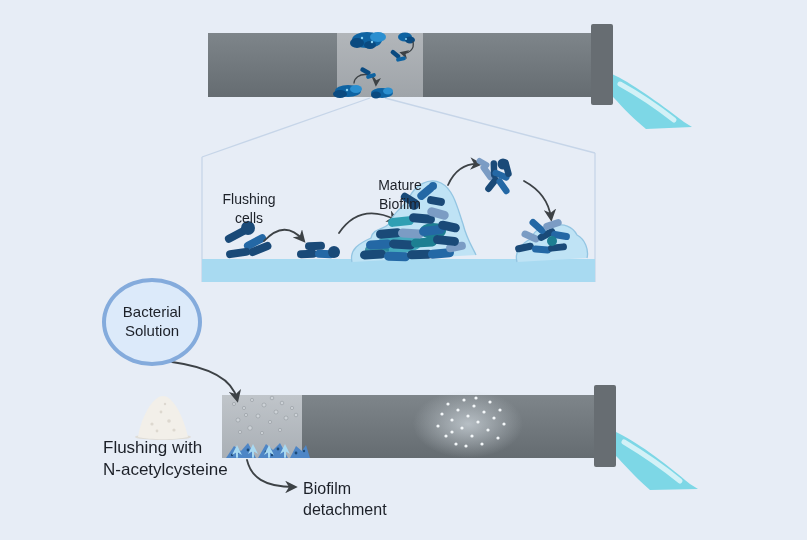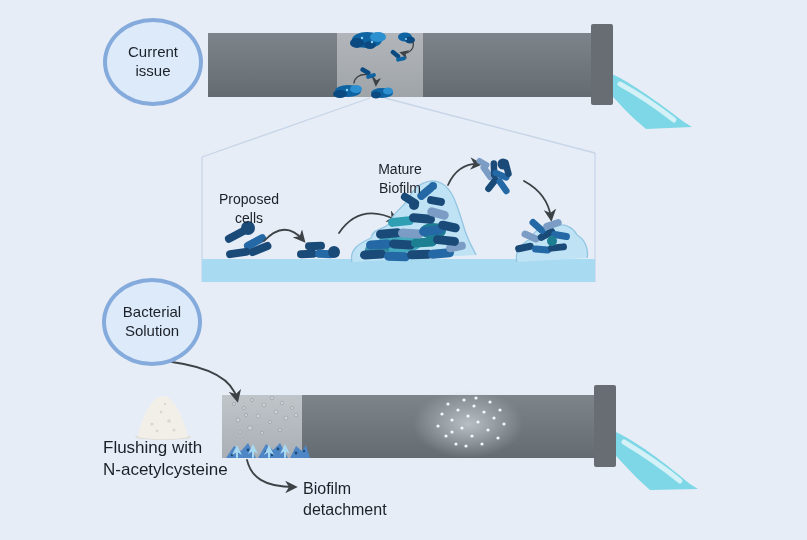--- a/index.html
+++ b/index.html
@@ -18,21 +18,21 @@
   body{background:var(--bg);font-family:"Liberation Sans",sans-serif;position:relative}
   .canvas{position:absolute;inset:0;width:807px;height:540px}
   svg{position:absolute;left:0;top:0}
   .bubble{position:absolute;border-radius:50%;border:4px solid var(--bubbleBorder);
     background:var(--bubbleFill);display:flex;align-items:center;justify-content:center;
     text-align:center;white-space:pre-line;font-size:15px;line-height:1.25;color:var(--text)}
   #bubble-current{left:103px;top:18px;width:100px;height:88px}
   #bubble-proposed{left:102px;top:278px;width:100px;height:88px}
   .lbl{position:absolute;white-space:pre-line;color:var(--text)}
   #lbl-bacterial{left:193px;top:190px;width:112px;text-align:center;font-size:14px;line-height:1.35}
-  #lbl-mature{left:344px;top:160px;width:112px;text-align:center;font-size:14px;line-height:1.35}
+  #lbl-mature{left:344px;top:176px;width:112px;text-align:center;font-size:14px;line-height:1.35}
   #lbl-pipesurface{left:450px;top:286px;width:148px;text-align:right;font-size:12.5px}
   #lbl-flushing{left:103px;top:437px;font-size:17px;line-height:1.3}
   #lbl-detach{left:303px;top:479px;font-size:16px;line-height:1.3}
   
   .rodD{fill:var(--rodD)} .rodB{fill:var(--rodB)} .rodS{fill:var(--rodS)}
   .rodT{fill:var(--rodT)} .rodTD{fill:var(--rodTD)}
   .clA{fill:var(--clA)} .clB{fill:var(--clB)} .clC{fill:var(--clC)} .speck{fill:var(--speck)}
   .env{fill:var(--env);stroke:var(--envStroke);stroke-width:1.3}
   .arrowStroke{fill:none;stroke:var(--arrow);stroke-width:1.8;stroke-linecap:round}
   .arcStroke{fill:none;stroke:var(--arrow);stroke-width:1.3;stroke-linecap:round}
@@ -280,26 +280,24 @@
     <circle cx="169" cy="421" r="1.8" class="powderShade"></circle>
         <circle cx="174" cy="430" r="1.6" class="powderShade"></circle>
     <circle cx="157" cy="431" r="1.4" class="powderShade"></circle>
         <circle cx="165" cy="404" r="1.2" class="powderShade"></circle>
   </g>
 
   <path class="arrowStroke" marker-end="url(#ah)" d="M172,362 Q230,370 237,399"></path>
   <path class="arrowStroke" marker-end="url(#ah)" d="M247,460 C251,477 264,487 294,487"></path>
 </svg>
 
-<div class="bubble" id="bubble-current">Current
-issue</div>
 <div class="bubble" id="bubble-proposed">Bacterial
 Solution</div>
 
-<div class="lbl" id="lbl-bacterial">Proposed
+<div class="lbl" id="lbl-bacterial">Flushing
 cells</div>
 <div class="lbl" id="lbl-mature">Mature
 Biofilm</div>
 <div class="lbl" id="lbl-flushing">Flushing with
 N-acetylcysteine</div>
 <div class="lbl" id="lbl-detach">Biofilm
 detachment</div>
 
 </div>
 

